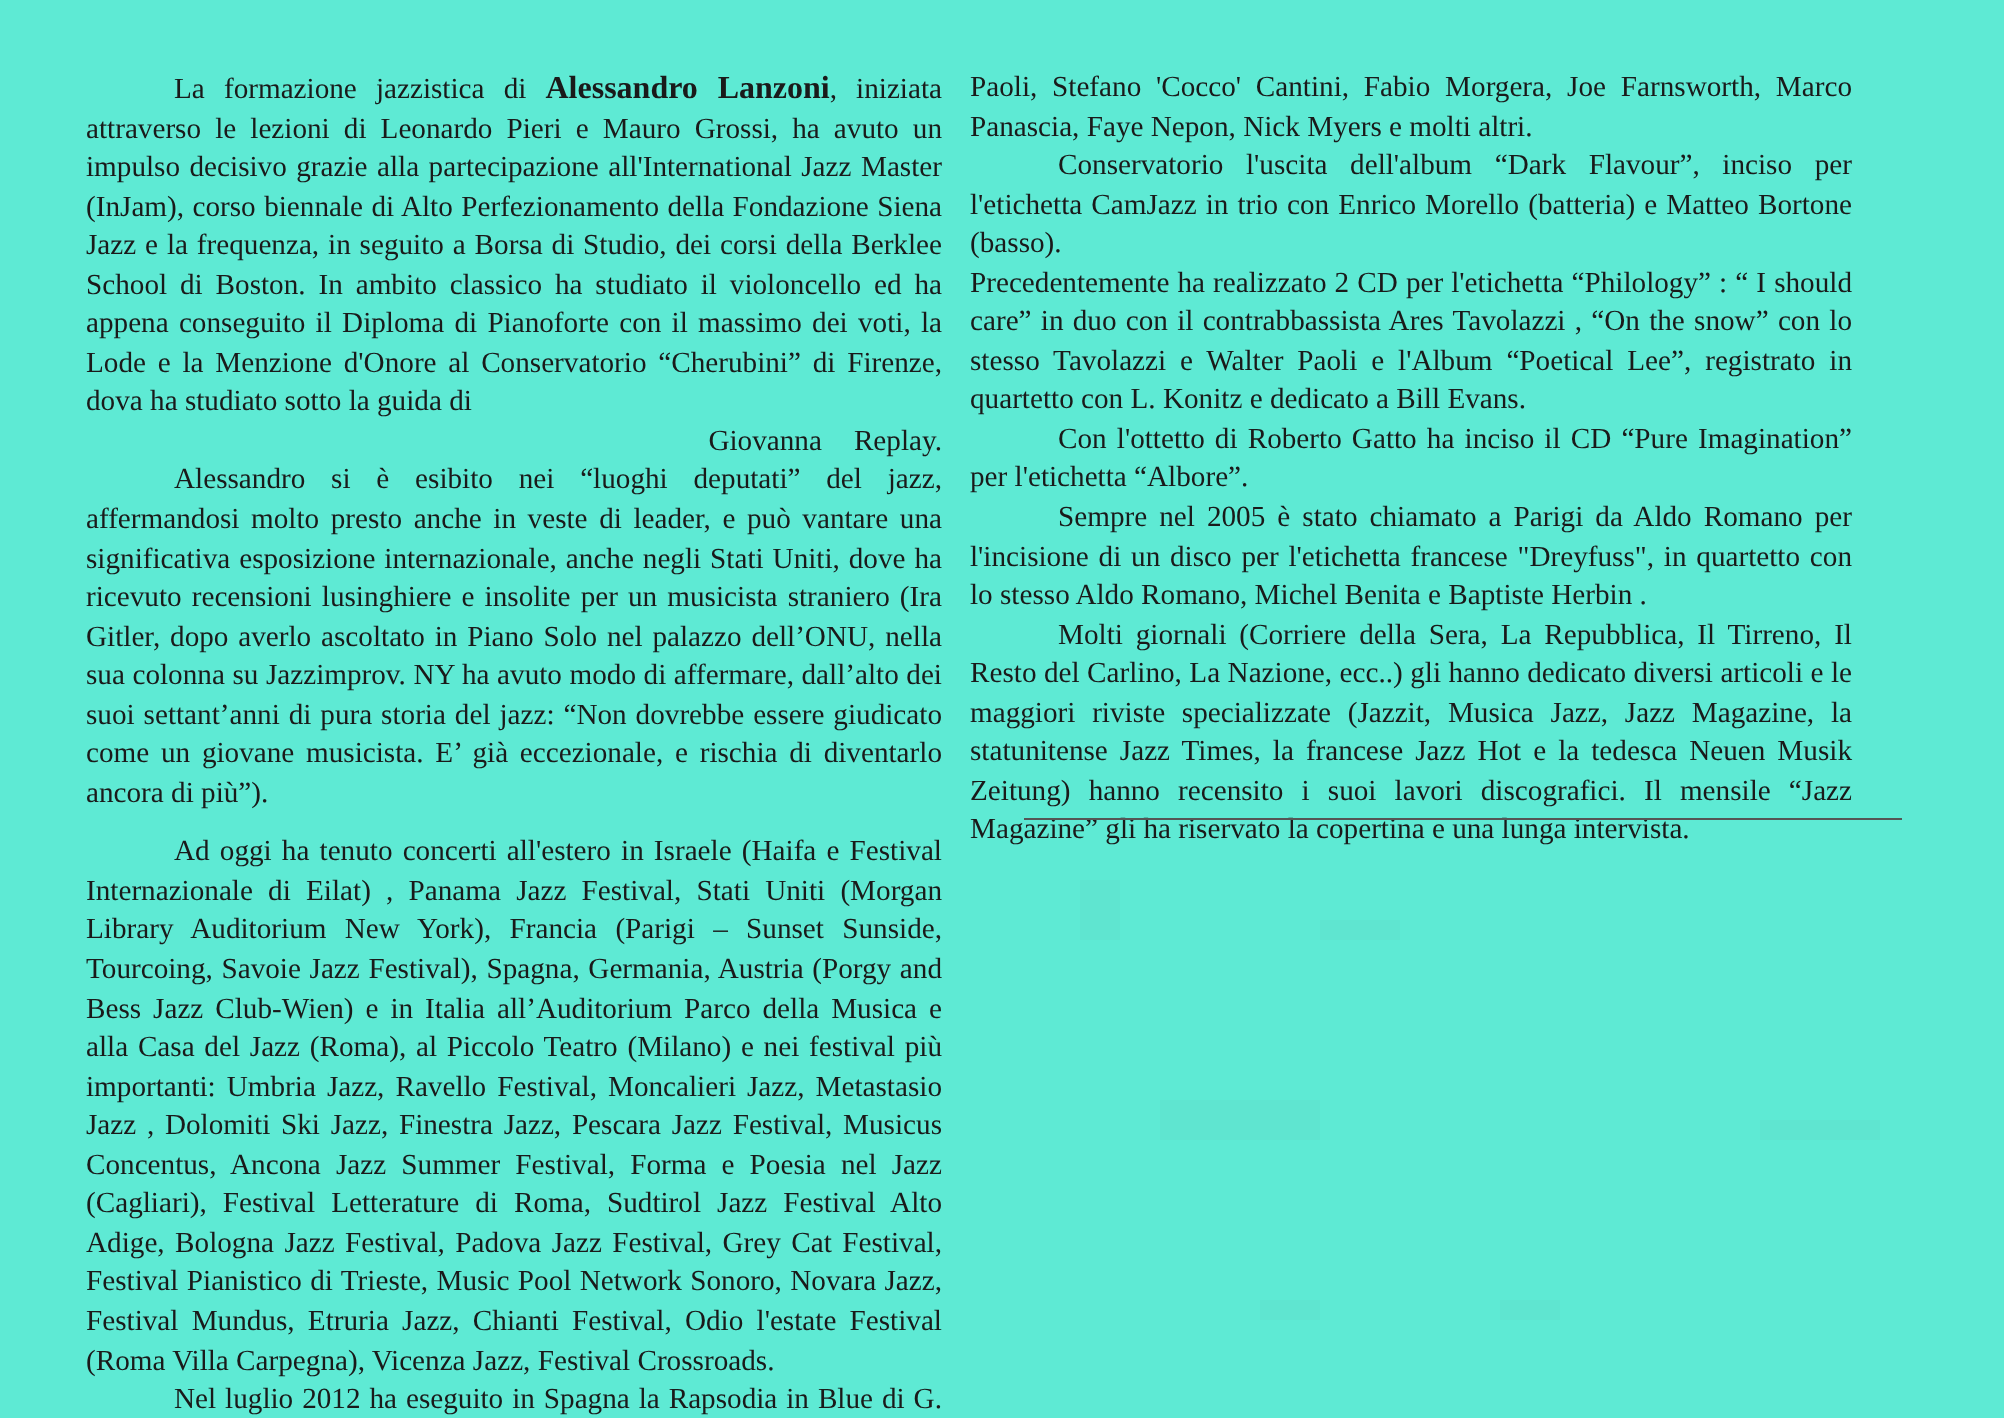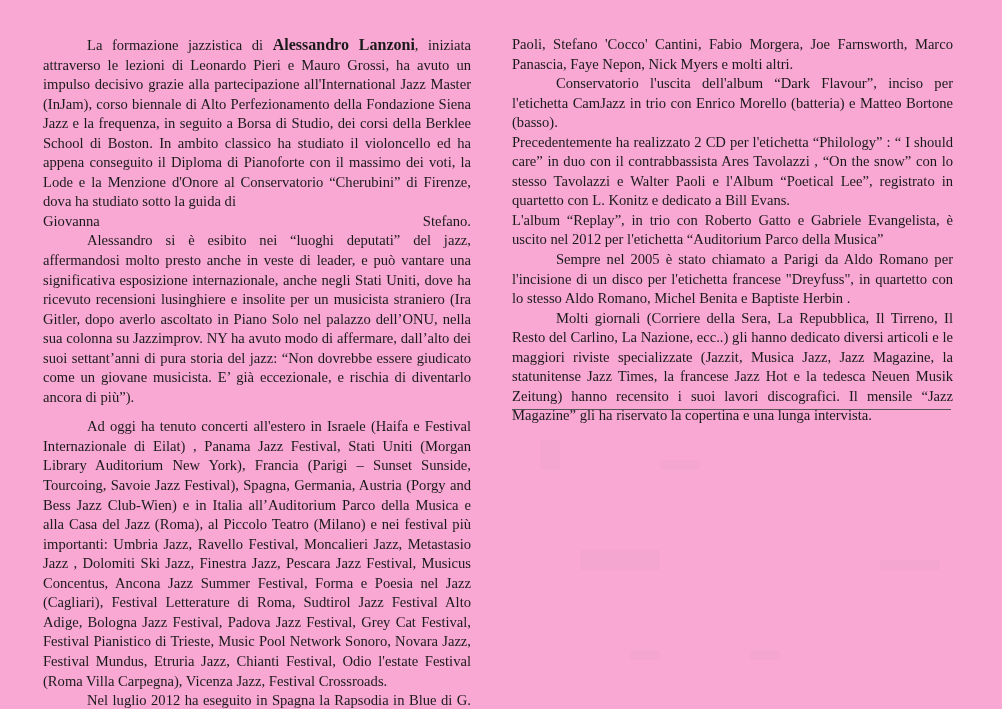--- a/index.html
+++ b/index.html
@@ -1,53 +1,53 @@
 <!DOCTYPE html>
 <html><head>
 <meta charset="utf-8">
 <style>
   html, body { margin:0; padding:0; background:#ffffff; }
   body { width:1002px; height:709px; overflow:hidden; position:relative;
          font-family:"Liberation Serif", "DejaVu Serif", serif; color:#1a1a1a; }
-  .page { position:absolute; inset:0; background:#f9a8d4; }
+  .page { position:absolute; inset:0; background:#5eead4; }
   .col { position:absolute; font-size:14.6px; line-height:19.55px; text-align:justify; }
   .col-left { left:43px; top:35px; width:428px; }
-  .col-right { left:512px; top:35px; width:441px; }
+  .col-right { left:485px; top:35px; width:441px; }
   .col p { margin:0; }
   .indent { text-indent:44px; }
   .gap { margin-top:10px !important; }
   .name { font-weight:bold; font-size:16px; }
-  .split-line { display:flex; justify-content:space-between;gap:16px; }
+  .split-line { display:flex; justify-content:flex-end;gap:16px; }
   .rule { position:absolute; left:512px; top:409px; width:439px; height:0;
           border-top:1.5px solid #555; }
   .ghost { position:absolute; left:540px; top:440px; width:420px; height:240px; opacity:0.04; }
   .ghost div { position:absolute; background:#888; height:10px; }
 </style>
 </head>
 <body>
 
 <div class="page">
 
   <div class="col col-left">
     <p class="indent"><span>La formazione jazzistica di </span><span class="name">Alessandro Lanzoni</span><span>, iniziata attraverso le lezioni di Leonardo Pieri e Mauro Grossi, ha avuto un impulso decisivo grazie alla partecipazione all'International Jazz Master (InJam), corso biennale di Alto Perfezionamento della Fondazione Siena Jazz e la frequenza, in seguito a Borsa di Studio, dei corsi della Berklee School di Boston.  In ambito classico ha studiato il violoncello ed ha appena conseguito il Diploma di Pianoforte con il massimo dei voti, la Lode e la Menzione d'Onore al Conservatorio “Cherubini” di Firenze, dova ha studiato sotto la guida di</span></p>
     <p class="split-line">
         <span>Giovanna</span>
-        <span>Stefano.</span>
+        <span>Replay.</span>
       </p>
     <p class="indent">Alessandro si è esibito nei “luoghi deputati” del jazz, affermandosi molto presto anche in veste di leader, e può vantare una significativa esposizione internazionale, anche negli Stati Uniti, dove ha ricevuto recensioni lusinghiere e insolite per un musicista straniero (Ira Gitler, dopo averlo ascoltato in Piano Solo nel palazzo dell’ONU, nella sua colonna su Jazzimprov. NY ha  avuto modo di affermare, dall’alto dei suoi settant’anni di pura storia del jazz: “Non dovrebbe essere giudicato come un giovane musicista. E’ già eccezionale, e  rischia di diventarlo ancora di più”).</p>
     <p class="indent gap">Ad oggi ha tenuto concerti all'estero in Israele (Haifa e Festival Internazionale di Eilat) , Panama Jazz Festival, Stati Uniti (Morgan Library Auditorium New York), Francia (Parigi – Sunset Sunside, Tourcoing, Savoie Jazz Festival), Spagna, Germania, Austria (Porgy and Bess Jazz Club-Wien)  e in Italia all’Auditorium Parco della Musica e alla Casa del Jazz (Roma), al Piccolo Teatro (Milano) e nei festival più importanti: Umbria Jazz, Ravello Festival, Moncalieri Jazz, Metastasio Jazz , Dolomiti Ski Jazz, Finestra Jazz, Pescara Jazz Festival, Musicus Concentus, Ancona Jazz Summer Festival, Forma e Poesia nel Jazz (Cagliari), Festival Letterature di Roma, Sudtirol Jazz Festival Alto Adige, Bologna Jazz Festival, Padova Jazz Festival, Grey Cat Festival, Festival Pianistico di Trieste, Music Pool Network Sonoro, Novara Jazz, Festival Mundus, Etruria Jazz, Chianti Festival, Odio l'estate Festival (Roma Villa Carpegna), Vicenza Jazz, Festival Crossroads.</p>
     <p class="indent">Nel luglio 2012 ha eseguito in Spagna la Rapsodia in Blue di G. Gershwin con l'Orchestra Filarmonia di Oviedo diretta da Marzio Conti.</p>
 
   </div>
 
   <div class="col col-right">
     <p>Paoli, Stefano 'Cocco' Cantini, Fabio Morgera, Joe Farnsworth, Marco Panascia,  Faye Nepon, Nick Myers e molti altri.</p>
     <p class="indent">Conservatorio l'uscita dell'album “Dark Flavour”, inciso per l'etichetta CamJazz in trio con Enrico Morello (batteria) e Matteo Bortone (basso).</p>
     <p>Precedentemente ha  realizzato 2 CD per l'etichetta “Philology” : “ I should care”   in duo con il contrabbassista Ares Tavolazzi , “On the snow” con lo stesso Tavolazzi e Walter Paoli e l'Album “Poetical Lee”, registrato in quartetto con L. Konitz  e dedicato a Bill Evans.</p>
-    <p>L'album “Replay”, in trio con Roberto Gatto e Gabriele Evangelista, è uscito nel 2012 per l'etichetta “Auditorium Parco della Musica”</p>
+    <p class="indent">Con l'ottetto di Roberto Gatto ha inciso il CD “Pure Imagination” per l'etichetta “Albore”.</p>
     <p class="indent">Sempre nel 2005 è stato chiamato a Parigi da Aldo Romano per l'incisione di un disco per l'etichetta francese "Dreyfuss", in quartetto con lo stesso Aldo Romano, Michel Benita e Baptiste Herbin .</p>
     <p class="indent">Molti giornali (Corriere della Sera, La Repubblica, Il Tirreno, Il Resto del Carlino, La Nazione, ecc..) gli hanno dedicato diversi articoli e le maggiori riviste specializzate (Jazzit, Musica Jazz, Jazz Magazine, la statunitense Jazz Times, la francese Jazz Hot e la tedesca Neuen Musik Zeitung) hanno recensito i suoi lavori discografici.  Il  mensile “Jazz Magazine”  gli ha riservato la copertina e una lunga intervista.</p>
   </div>
 
   <div class="rule"></div>
 
   <div class="ghost">
     <div style="left:0px;top:0px;width:20px;height:30px;"></div>
     <div style="left:120px;top:20px;width:40px;"></div>
     <div style="left:40px;top:110px;width:80px;height:20px;"></div>

